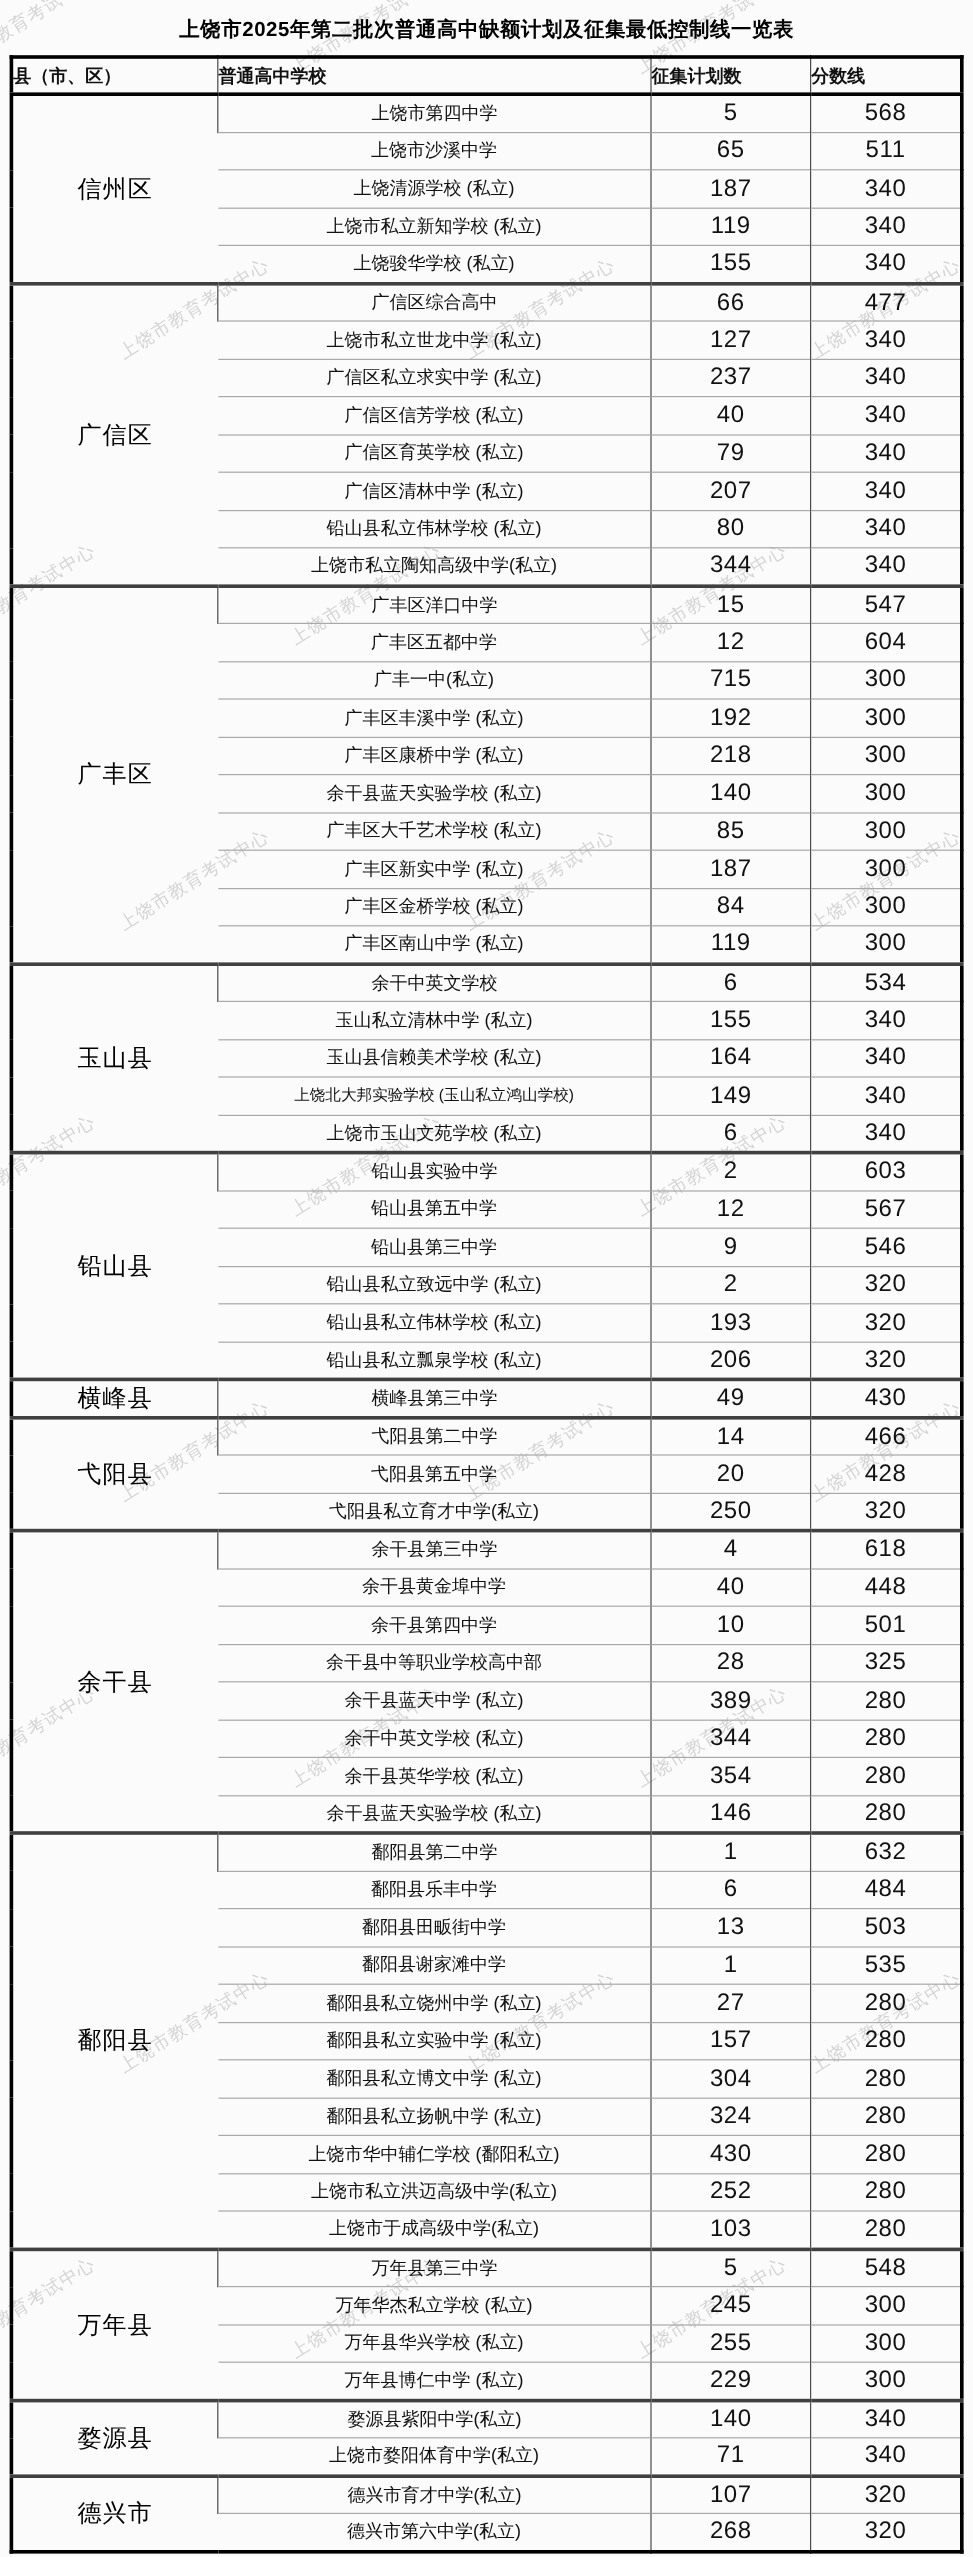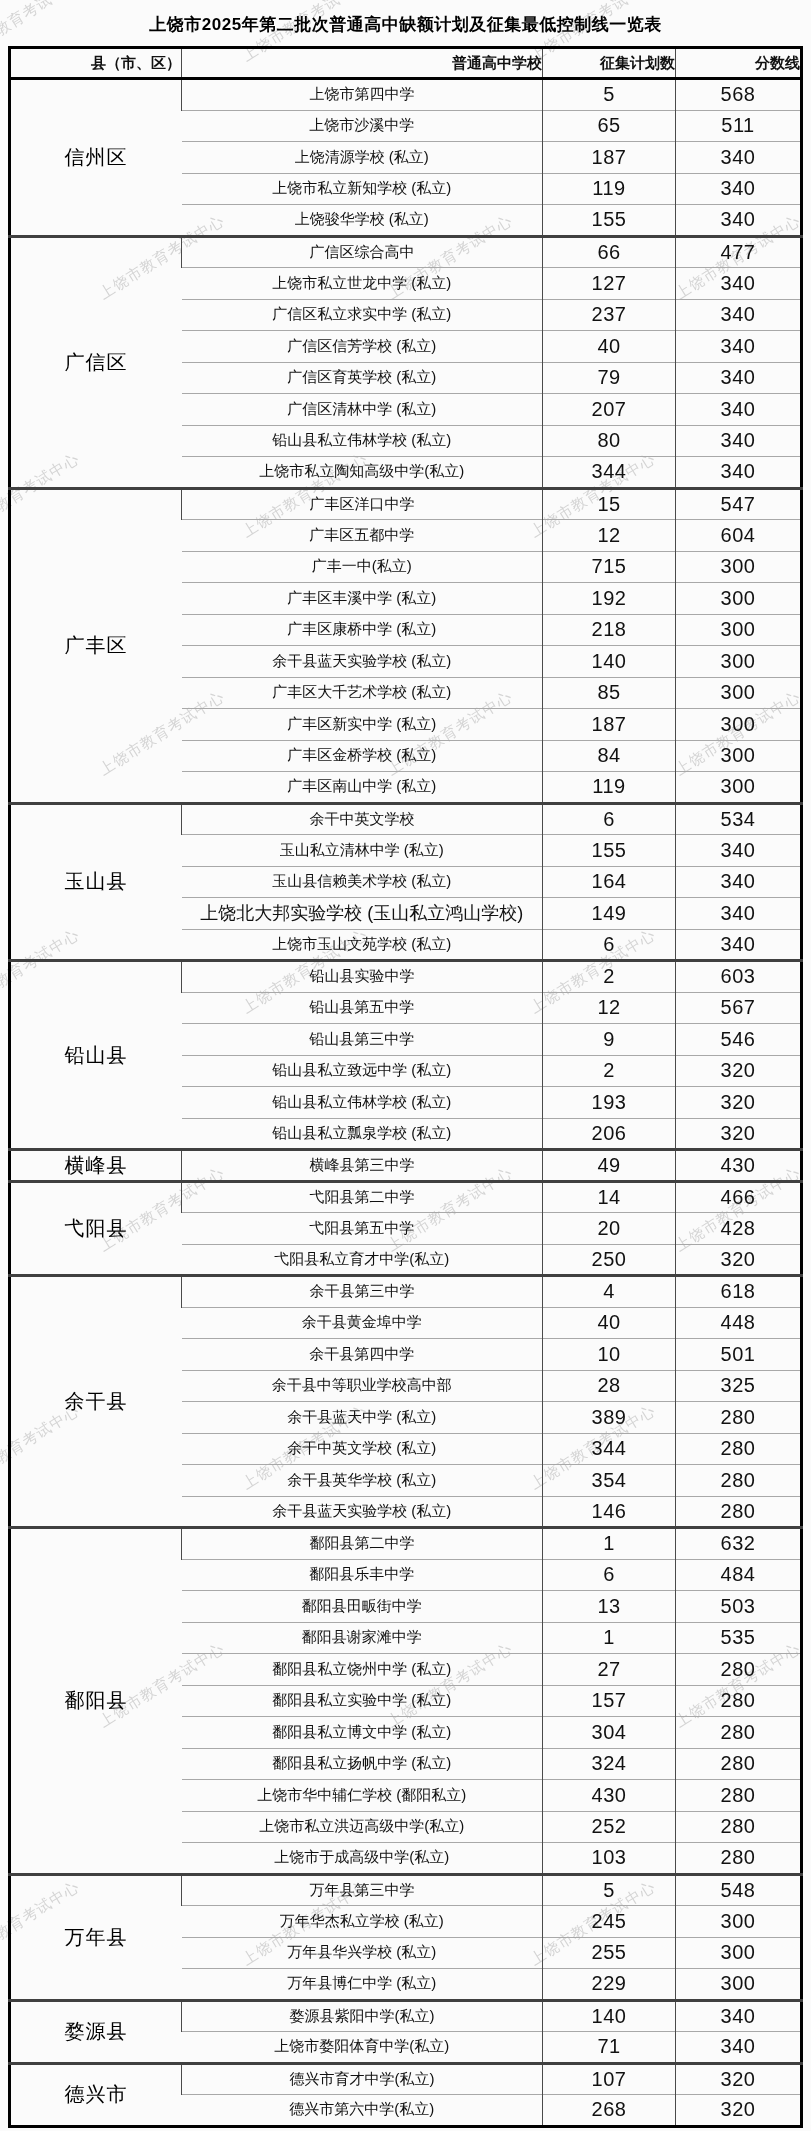--- a/index.html
+++ b/index.html
@@ -53,21 +53,21 @@
     border: 3px solid #000;
   }
   col.c-county { width: 172px; }
   col.c-school { width: 361px; }
   col.c-plan   { width: 133px; }
   col.c-score  { width: 126px; }
   .schedule-table th {
     height: 31px;
     font-size: 15px;
     font-weight: bold;
-    text-align: right;
+    text-align: left;
     vertical-align: middle;
     border-bottom: 3px solid #000;
     border-left: 1px solid #4a4a4a;
     background: transparent;
   }
   .schedule-table th:first-child { border-left: none; }
   .schedule-table td {
     height: 31.5px;
     text-align: center;
     vertical-align: middle;
@@ -76,21 +76,21 @@
     background: transparent;
   }
   .schedule-table td:first-child { border-left: none; }
   .schedule-table tr.group-first td { border-top: 3px solid #404040; }
   td.county-cell {
     font-size: 20px;
     color: #000;
     letter-spacing: 1px;
   }
   td.school-cell { font-size: 15px; }
-  td.school-cell.small { font-size: 18px; }
+  td.school-cell.small { font-size: 13px; }
   td.plan-cell, td.score-cell {
     font-size: 20px;
     font-weight: 500;
     letter-spacing: 0.5px;
   }
 </style>
 </head>
 <body>
 
 <div class="watermark-layer">

